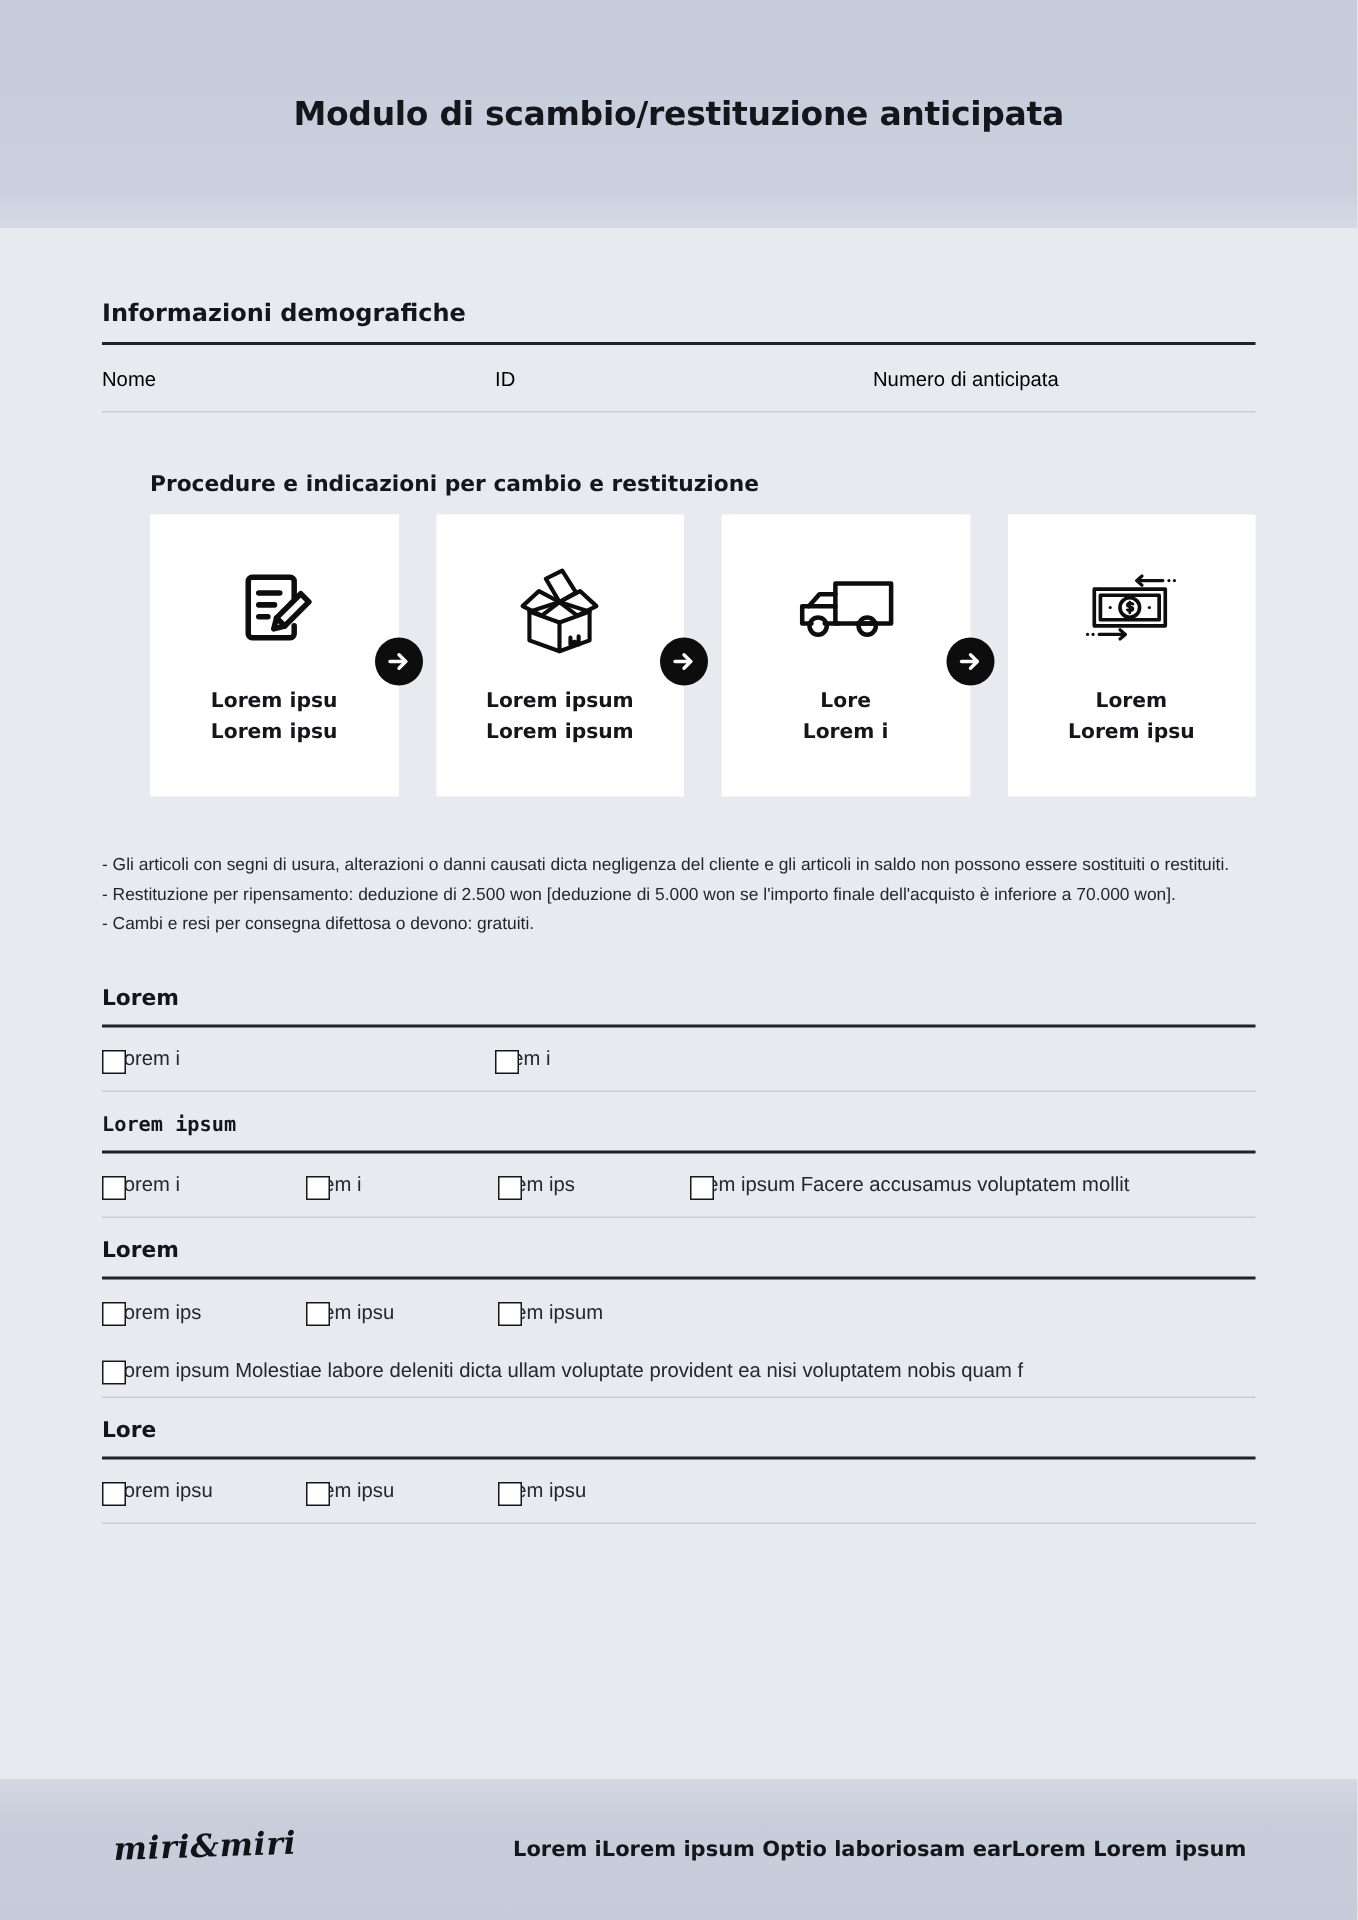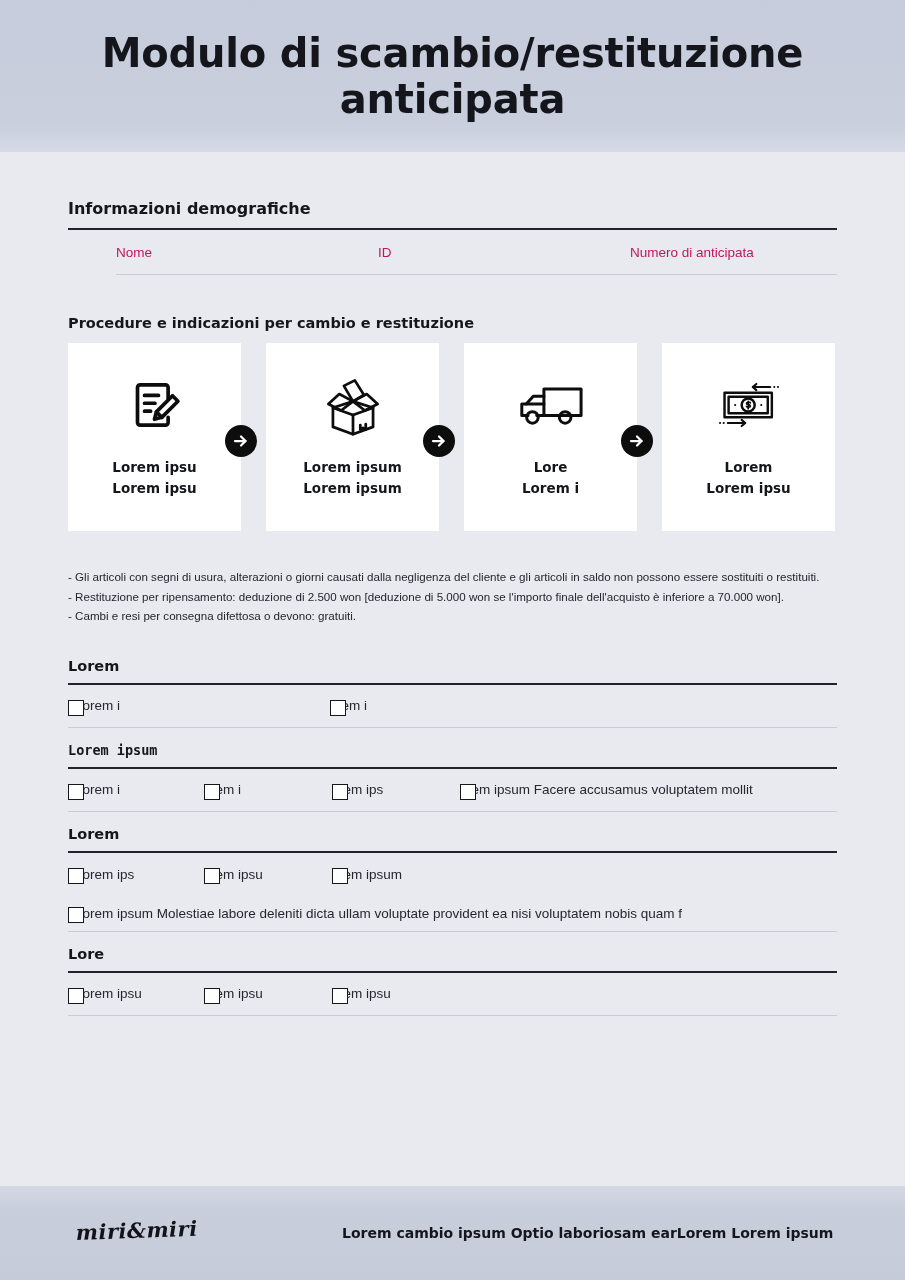--- a/index.html
+++ b/index.html
@@ -19,21 +19,21 @@
   .header {
     height: 152px;
     background: linear-gradient(180deg,#c6ccdb 0%, #c9cfdd 82%, #d5dae5 100%);
     display: flex;
     align-items: center;
     justify-content: center;
   }
   .header-title {
     font-family: "DejaVu Sans", sans-serif;
     font-weight: bold;
-    font-size: 40px;
+    font-size: 22px;
     letter-spacing: -0.2px;
     color: #14161c;
     text-align: center;
   }
 
   
   .page {
     padding: 0 68px;
   }
 
@@ -47,30 +47,29 @@
     padding-bottom: 10px;
   }
   .rule-thick { border-bottom: 2px solid #20232b; }
   .rule-thin  { border-bottom: 1px solid #c9ccd6; }
 
   .demo-row {
     display: flex;
     align-items: center;
     height: 45px;
     font-size: 13.5px;
-    color: #be185d;
-    margin-left: 48px;
+    color: #000000;
   }
   .demo-cell { flex: 0 0 auto; }
   .demo-c1 { width: 262px; }
   .demo-c2 { width: 252px; }
   .demo-c3 { width: auto; }
 
   
-  .sec-proc { margin-top: 40px; }
+  .sec-proc { margin-top: 40px; margin-left: 32px; }
   .proc-title {
     font-family: "DejaVu Sans", sans-serif;
     font-weight: bold;
     font-size: 14.5px;
     color: #14161c;
     margin-bottom: 12px;
   }
   .steps {
     display: flex;
     position: relative;
@@ -307,21 +306,21 @@
         <div class="step-label">
           <div>Lorem</div>
           <div>Lorem ipsu</div>
         </div>
       </div>
 
     </div>
   </div>
 
   <div class="notes">
-    <div class="note-line">- Gli articoli con segni di usura, alterazioni o giorni causati dalla negligenza del cliente e gli articoli in saldo non possono essere sostituiti o restituiti.</div>
+    <div class="note-line">- Gli articoli con segni di usura, alterazioni o danni causati dicta negligenza del cliente e gli articoli in saldo non possono essere sostituiti o restituiti.</div>
     <div class="note-line">- Restituzione per ripensamento: deduzione di 2.500 won [deduzione di 5.000 won se l'importo finale dell'acquisto è inferiore a 70.000 won].</div>
     <div class="note-line">- Cambi e resi per consegna difettosa o devono: gratuiti.</div>
   </div>
 
   <div class="sec-check">
     <div class="check-head">Lorem</div>
     <div class="rule-thick"></div>
     <div class="check-row rule-thin">
       <div class="check-item w-col1">
         <span class="cbx"></span>
@@ -402,14 +401,14 @@
   </div>
 
 </div>
 
 <div class="footer">
   <div class="footer-logo">
     <svg width="150" height="40" viewBox="0 0 150 40">
       <text x="2" y="27" font-family="DejaVu Serif, serif" font-size="21" font-style="italic" font-weight="bold" fill="#111318" transform="rotate(-2 2 27)" letter-spacing="0.5">miri&amp;miri</text>
     </svg>
   </div>
-  <div class="footer-text">Lorem cambio ipsum Optio laboriosam earLorem Lorem ipsum</div>
+  <div class="footer-text">Lorem iLorem ipsum Optio laboriosam earLorem Lorem ipsum</div>
 </div>
 
 </body></html>

